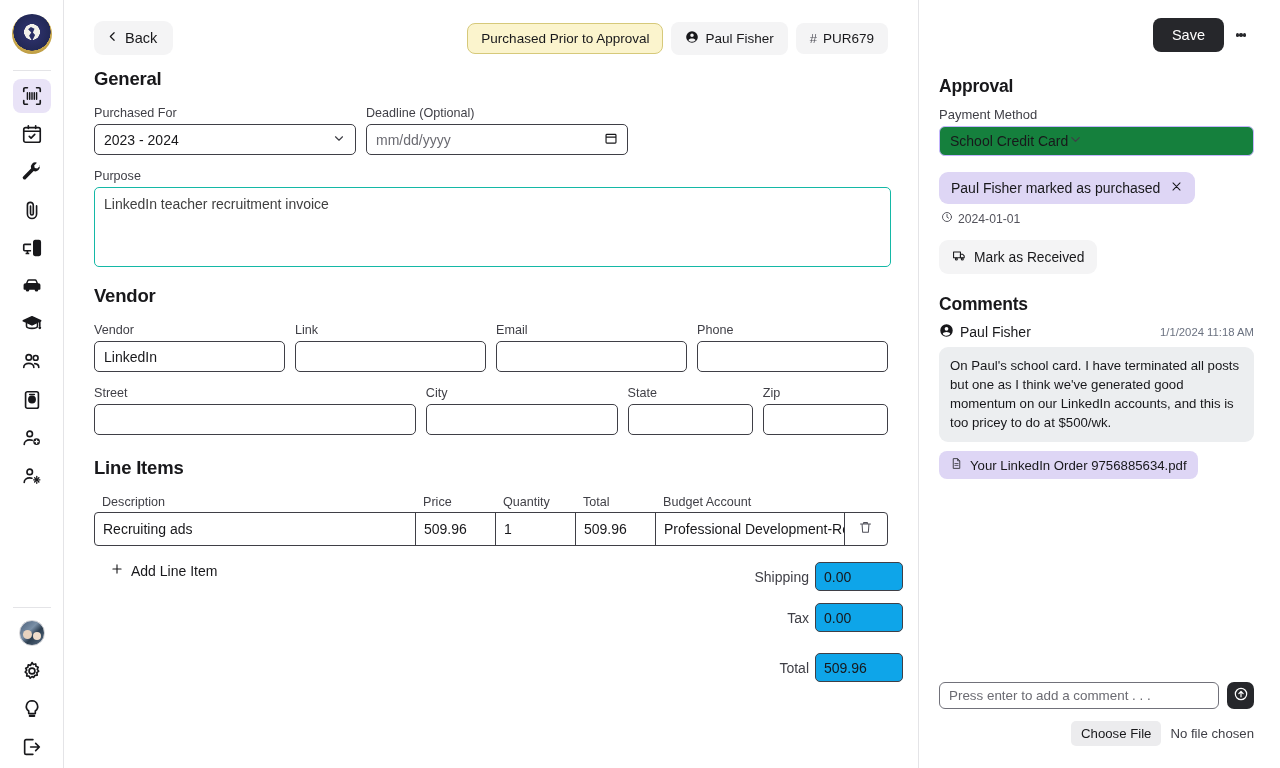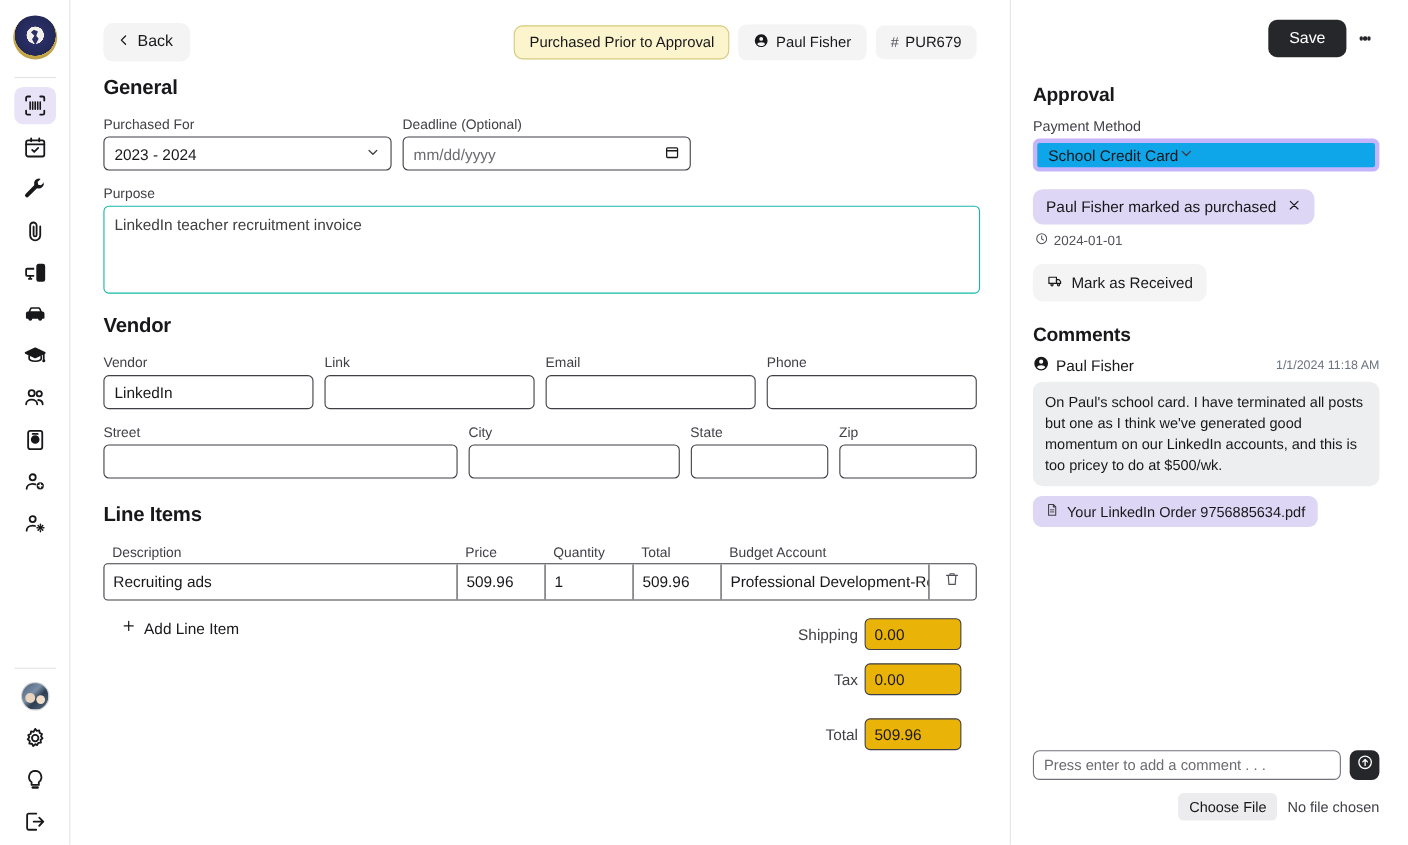--- a/index.html
+++ b/index.html
@@ -139,26 +139,26 @@
   .c-qty  { width: 80px; }
   .c-total { width: 80px; }
   .c-budget { width: 189px; }
 
   .addline {
     display: inline-flex; align-items: center; gap: 7px;
     margin-top: 16px; margin-left: 16px;
     font-size: 14px; color: #18181b; cursor: pointer;
   }
 
-  .totals { position: absolute; right: 44px; }
+  .totals { position: absolute; right: 15px; }
   .totrow { display: flex; align-items: center; justify-content: flex-end; gap: 6px; margin-bottom: 12px; }
   .totlabel { font-size: 14px; color: #3f3f46; }
   .totinp {
     width: 88px; height: 29px; border: 1px solid #3f3f46; border-radius: 5px;
-    font-size: 14px; padding: 0 8px; display: flex; align-items: center; background: #eab308;
+    font-size: 14px; padding: 0 8px; display: flex; align-items: center; background: #0ea5e9;
   }
 
   
   .right {
     width: 361px; flex: 0 0 361px; height: 768px;
     padding: 18px 26px 0 20px; position: relative; overflow: hidden;
   }
   .right-top { display: flex; align-items: flex-start; }
   .btn-save {
     background: #26272b; color: #fff; border: none; border-radius: 8px;
@@ -168,22 +168,22 @@
   .kebab { width: 26px; height: 34px; display: flex; align-items: center; justify-content: center; cursor: pointer; margin-left: 4px; }
   .kebab i { display:block; width:3.5px; height:3.5px; border-radius:50%; background:#26272b; margin:1.5px 0; }
   h3.rsec { font-size: 17.5px; font-weight: 700; margin: 24px 0 10px 0; letter-spacing: -0.2px; }
   .appr-row { display: flex; gap: 7px; flex-wrap: wrap; margin-bottom: 16px; }
   .appr-chip {
     background: #dcf5e2; border: 1px solid #b6e2c2; border-radius: 9px;
     padding: 4px 9px; font-size: 11.7px; color: #18181b; white-space: nowrap;
   }
   .pm-label { font-size: 13px; color: #3f3f46; margin-bottom: 4px; }
   .pm-sel {
-    position: relative; height: 30px; border: 4px solid #c4b5fd; border-radius: 6px;
-    display: flex; align-items: center; padding: 0 10px; font-size: 14px; background: #0ea5e9;
+    position: relative; height: 30px; border: 1px solid #c4b5fd; border-radius: 6px;
+    display: flex; align-items: center; padding: 0 10px; font-size: 14px; background: #15803d;
     margin-bottom: 16px; cursor: pointer;
   }
   .purchased-pill {
     display: inline-flex; align-items: center; gap: 10px;
     background: #ded6f5; border-radius: 9px; padding: 8px 12px;
     font-size: 14px; color: #18181b; cursor: pointer;
   }
   .ts { display: flex; align-items: center; gap: 5px; font-size: 12.2px; color: #52525b; margin: 7px 0 14px 2px; }
   .btn-received {
     display: inline-flex; align-items: center; gap: 7px;

